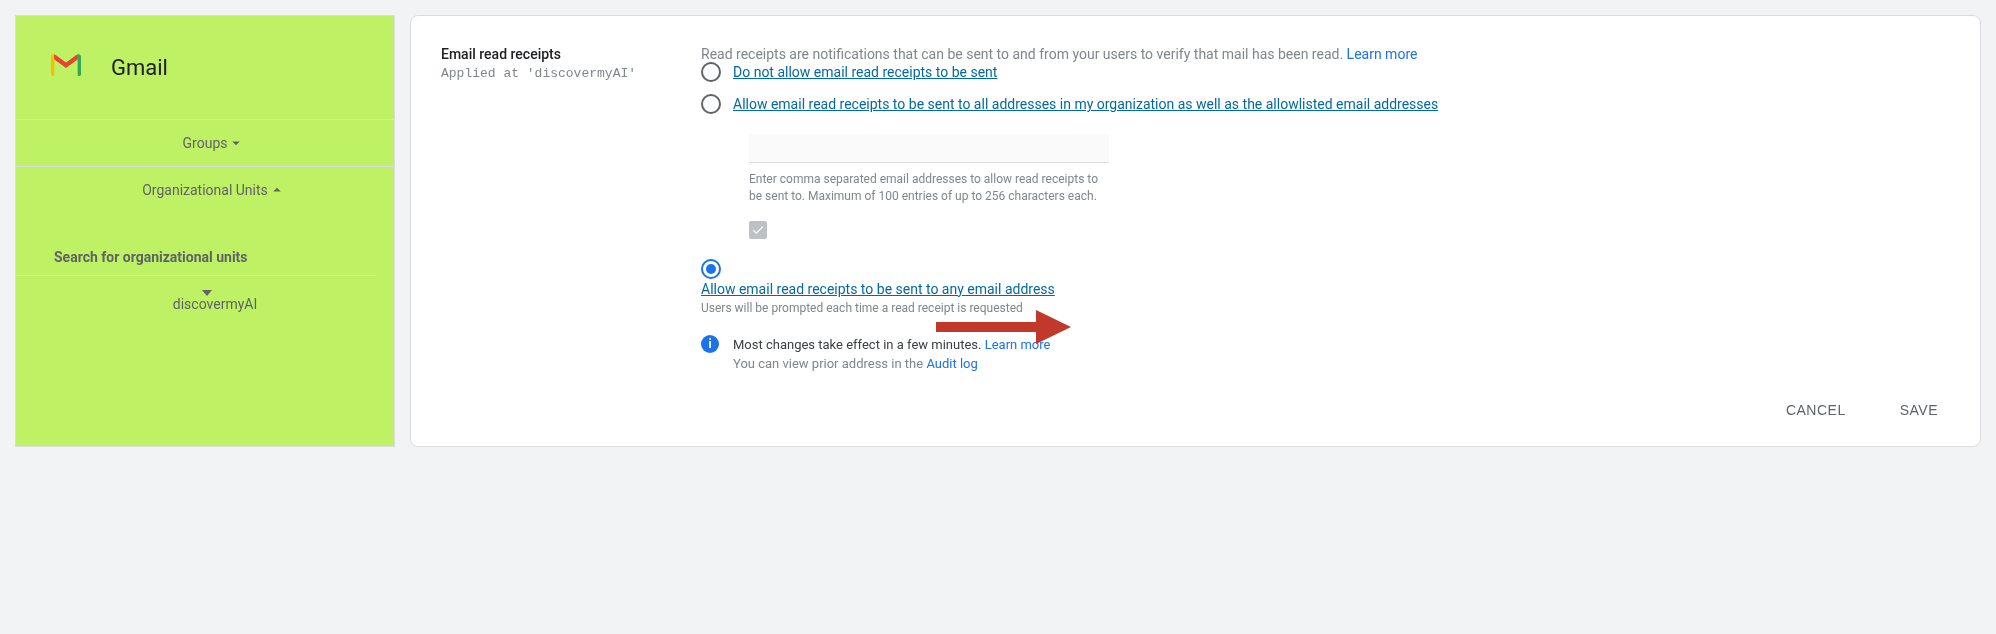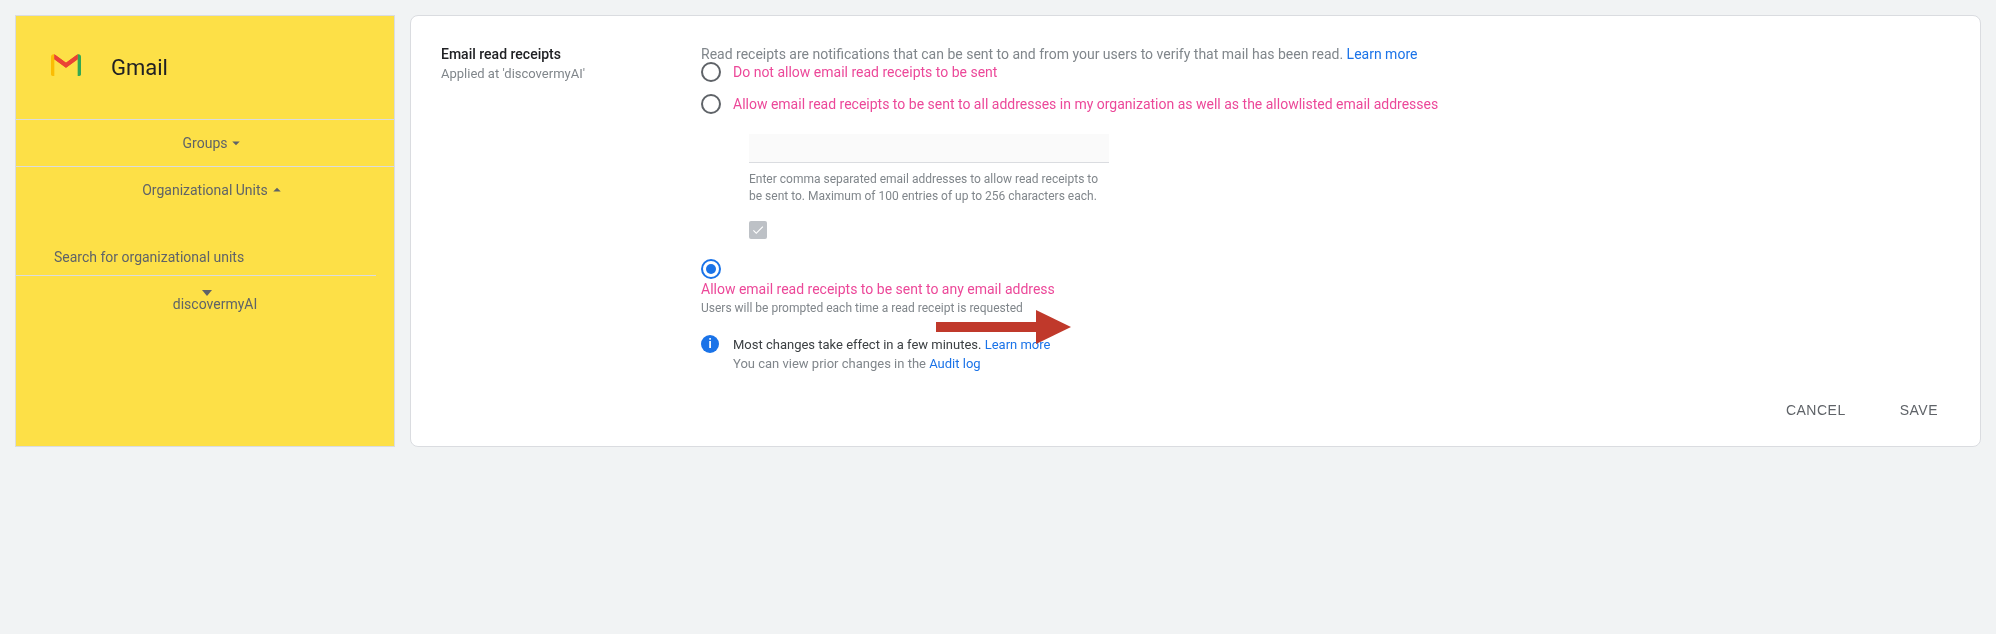--- a/index.html
+++ b/index.html
@@ -12,21 +12,21 @@
       background: #f1f3f4;
       color: #202124;
       font-size: 14px;
     }
     .container {
       display: flex;
       width: 100%;
     }
     .sidebar {
       width: 380px;
-      background: #fde047;
+      background: #bef264;
       border: 1px solid #dadce0;
       margin: 15px 0 0 15px;
     }
     .sidebar-header {
       display: flex;
       align-items: center;
       padding: 30px 20px 30px 30px;
       border-bottom: 1px solid #dadce0;
     }
     .gmail-icon {
@@ -53,20 +53,21 @@
       width: 18px;
       height: 18px;
       fill: #5f6368;
     }
     .sidebar-search {
       padding: 10px 20px 10px 38px;
       color: #5f6368;
       font-size: 14px;
       border-bottom: 1px solid #dadce0;
       margin: 12px 18px 0 0;
+      font-weight: bold;
     }
     .sidebar-search-wrap {
       padding: 14px 0 0 0;
     }
     .org-item {
       display: flex;
       align-items: center;
       padding: 14px 20px 14px 40px;
       color: #5f6368;
       font-size: 14px;
@@ -99,20 +100,21 @@
     }
     .settings-title {
       font-weight: 500;
       font-size: 14px;
       color: #202124;
     }
     .settings-subtitle {
       font-size: 13px;
       color: #80868b;
       margin-top: 4px;
+      font-family: Liberation Mono, monospace;
     }
     .settings-content-col {
       flex: 1;
       padding-right: 40px;
     }
     .description {
       font-size: 14px;
       color: #80868b;
     }
     .link {
@@ -143,23 +145,24 @@
       position: absolute;
       width: 10px;
       height: 10px;
       background: #1a73e8;
       border-radius: 50%;
       top: 50%;
       left: 50%;
       transform: translate(-50%, -50%);
     }
     .radio-label {
-      color: #ec4899;
+      color: #0369a1;
       font-size: 14px;
       line-height: 20px;
+      text-decoration: underline;
     }
     .sub-section {
       margin-left: 48px;
       margin-top: 20px;
       margin-bottom: 20px;
     }
     .email-input {
       width: 360px;
       border: none;
       border-bottom: 1px solid #dadce0;
@@ -351,21 +354,21 @@
           </div>
         </div>
 
         <div class="info-section">
           <div class="info-icon">i</div>
           <div class="info-text">
             <div>
               <span>Most changes take effect in a few minutes. </span><a class="link">Learn more</a>
             </div>
             <div class="line2">
-              <span>You can view prior changes in the </span><a class="link">Audit log</a>
+              <span>You can view prior address in the </span><a class="link">Audit log</a>
             </div>
           </div>
         </div>
       </div>
     </div>
 
     <div class="arrow-annotation">
       <svg viewBox="0 0 140 50">
         <line x1="5" y1="25" x2="110" y2="25" stroke="#c0392b" stroke-width="10"></line>
         <polygon points="105,8 140,25 105,42" fill="#c0392b"></polygon>

